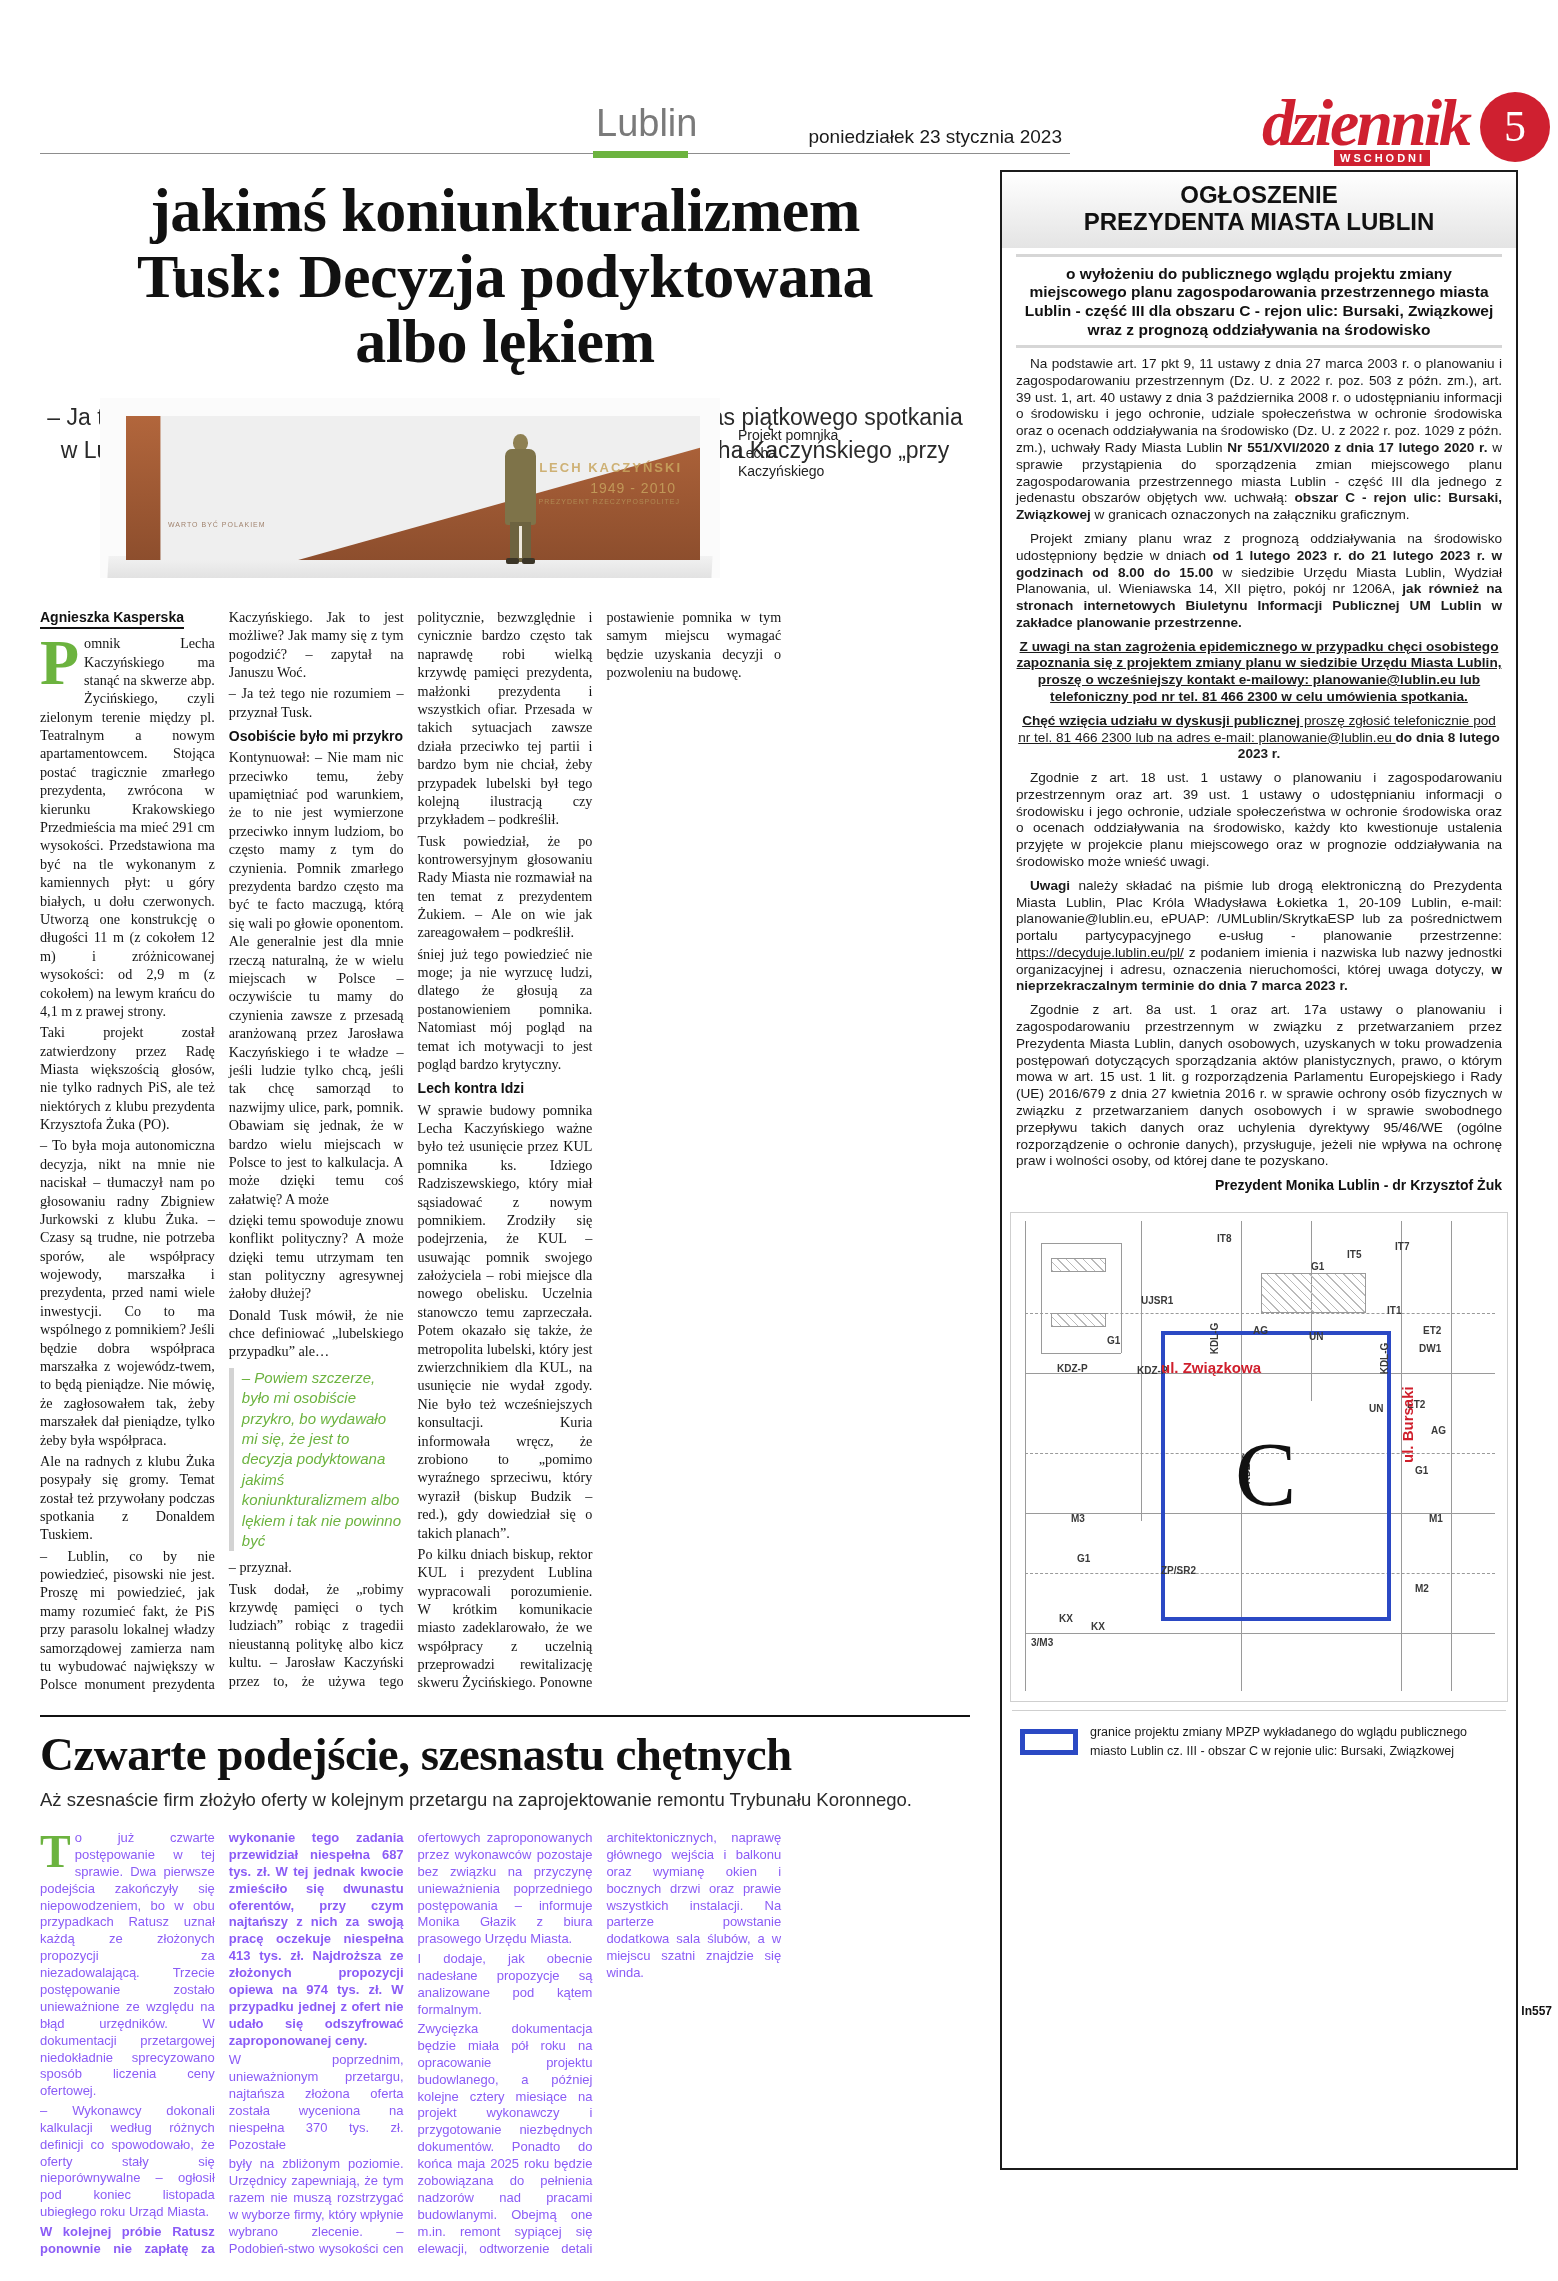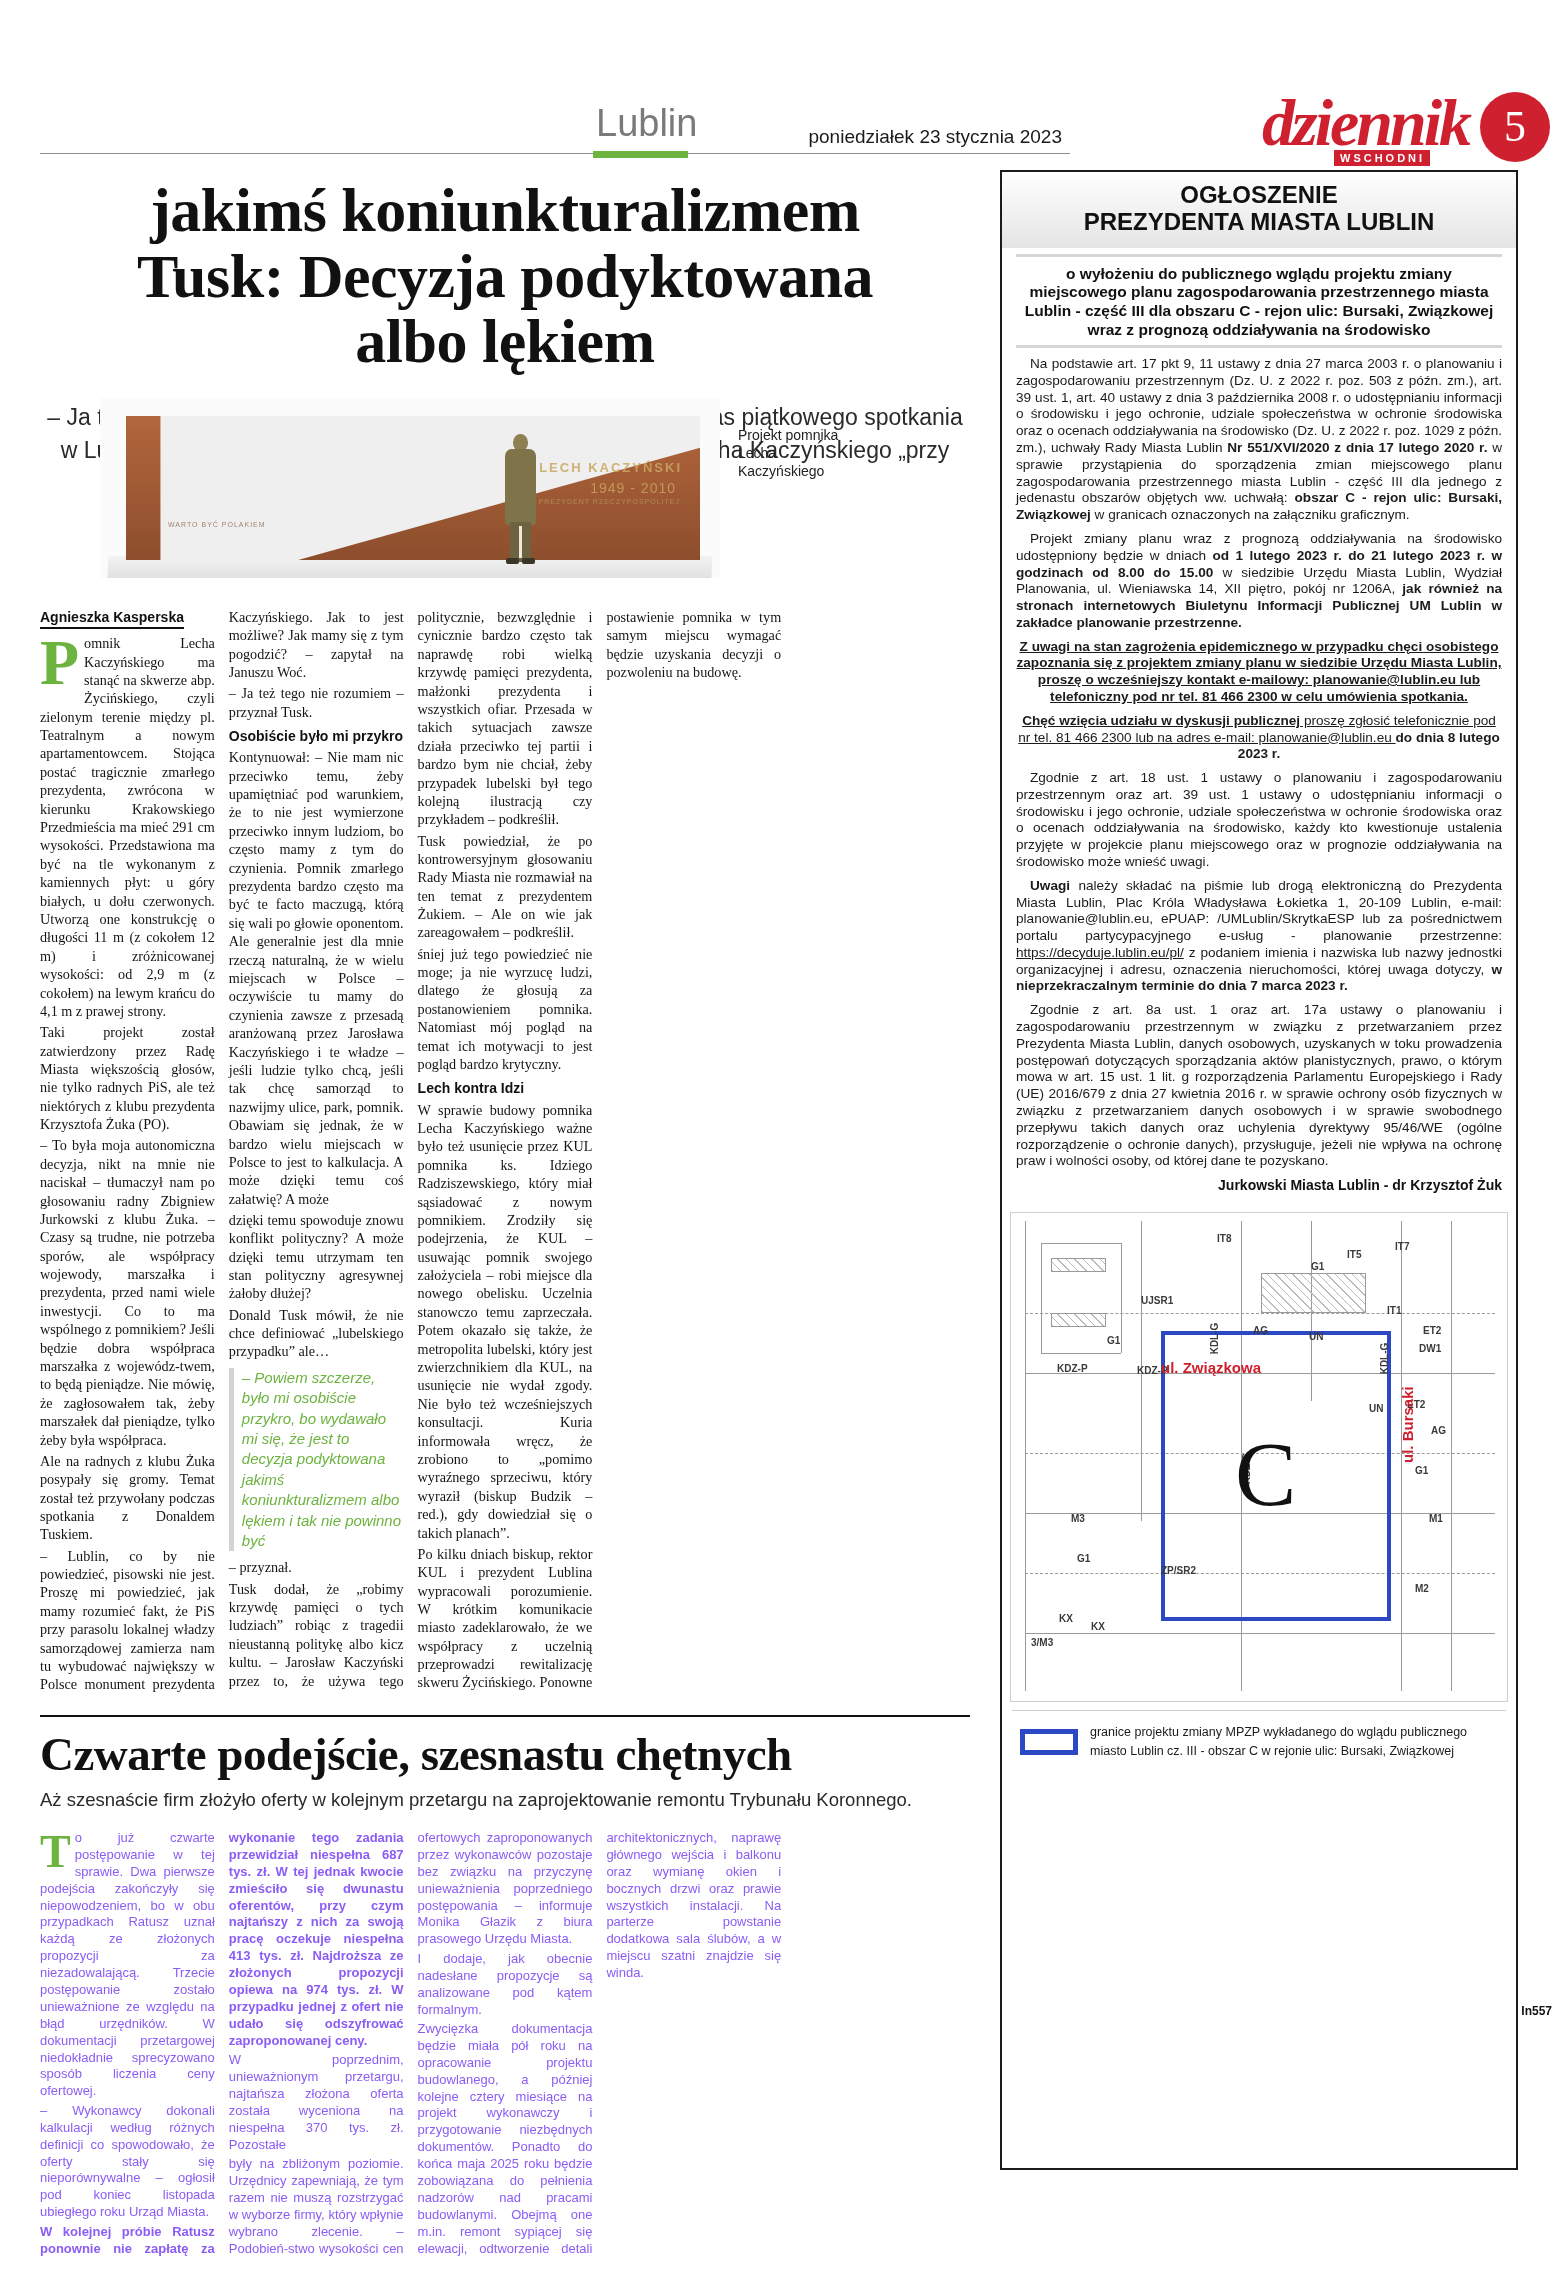--- a/index.html
+++ b/index.html
@@ -358,21 +358,21 @@
           <b><u>Z uwagi na stan zagrożenia epidemicznego w przypadku chęci osobistego zapoznania się z projektem zmiany planu w siedzibie Urzędu Miasta Lublin, proszę o wcześniejszy kontakt e-mailowy: planowanie@lublin.eu lub telefoniczny pod nr tel. 81 466 2300 w celu umówienia spotkania.</u></b>
         </p>
         <p class="noind" style="text-align:center">
           <b><u>Chęć wzięcia udziału w dyskusji publicznej</u></b><u> proszę zgłosić telefonicznie pod nr tel. 81 466 2300 lub na adres e-mail: planowanie@lublin.eu </u><b>do dnia 8 lutego 2023 r.</b>
         </p>
         <p>Zgodnie z art. 18 ust. 1 ustawy o planowaniu i zagospodarowaniu przestrzennym oraz art. 39 ust. 1 ustawy o udostępnianiu informacji o środowisku i jego ochronie, udziale społeczeństwa w ochronie środowiska oraz o ocenach oddziaływania na środowisko, każdy kto kwestionuje ustalenia przyjęte w projekcie planu miejscowego oraz w prognozie oddziaływania na środowisko może wnieść uwagi.</p>
         <p>
           <b>Uwagi</b><span> należy składać na piśmie lub drogą elektroniczną do Prezydenta Miasta Lublin, Plac Króla Władysława Łokietka 1, 20-109 Lublin, e-mail: planowanie@lublin.eu, ePUAP: /UMLublin/SkrytkaESP lub za pośrednictwem portalu partycypacyjnego e-usług - planowanie przestrzenne: </span><u>https://decyduje.lublin.eu/pl/</u><span> z podaniem imienia i nazwiska lub nazwy jednostki organizacyjnej i adresu, oznaczenia nieruchomości, której uwaga dotyczy, </span><b>w nieprzekraczalnym terminie do dnia 7 marca 2023 r.</b>
         </p>
         <p>Zgodnie z art. 8a ust. 1 oraz art. 17a ustawy o planowaniu i zagospodarowaniu przestrzennym w związku z przetwarzaniem przez Prezydenta Miasta Lublin, danych osobowych, uzyskanych w toku prowadzenia postępowań dotyczących sporządzania aktów planistycznych, prawo, o którym mowa w art. 15 ust. 1 lit. g rozporządzenia Parlamentu Europejskiego i Rady (UE) 2016/679 z dnia 27 kwietnia 2016 r. w sprawie ochrony osób fizycznych w związku z przetwarzaniem danych osobowych i w sprawie swobodnego przepływu takich danych oraz uchylenia dyrektywy 95/46/WE (ogólne rozporządzenie o ochronie danych), przysługuje, jeżeli nie wpływa na ochronę praw i wolności osoby, od której dane te pozyskano.</p>
-        <div class="ad-sign">Jurkowski Miasta Lublin - dr Krzysztof Żuk</div>
+        <div class="ad-sign">Prezydent Monika Lublin - dr Krzysztof Żuk</div>
       </div>
     </div>
 
     <div class="ad-map">
       <div class="map-canvas">
 
         <div class="map-line" style="left:14px;top:8px;width:1px;height:470px;"></div>
         <div class="map-line" style="left:130px;top:8px;width:1px;height:300px;"></div>
         <div class="map-line" style="left:230px;top:8px;width:1px;height:470px;"></div>
         <div class="map-line" style="left:300px;top:8px;width:1px;height:180px;"></div>

